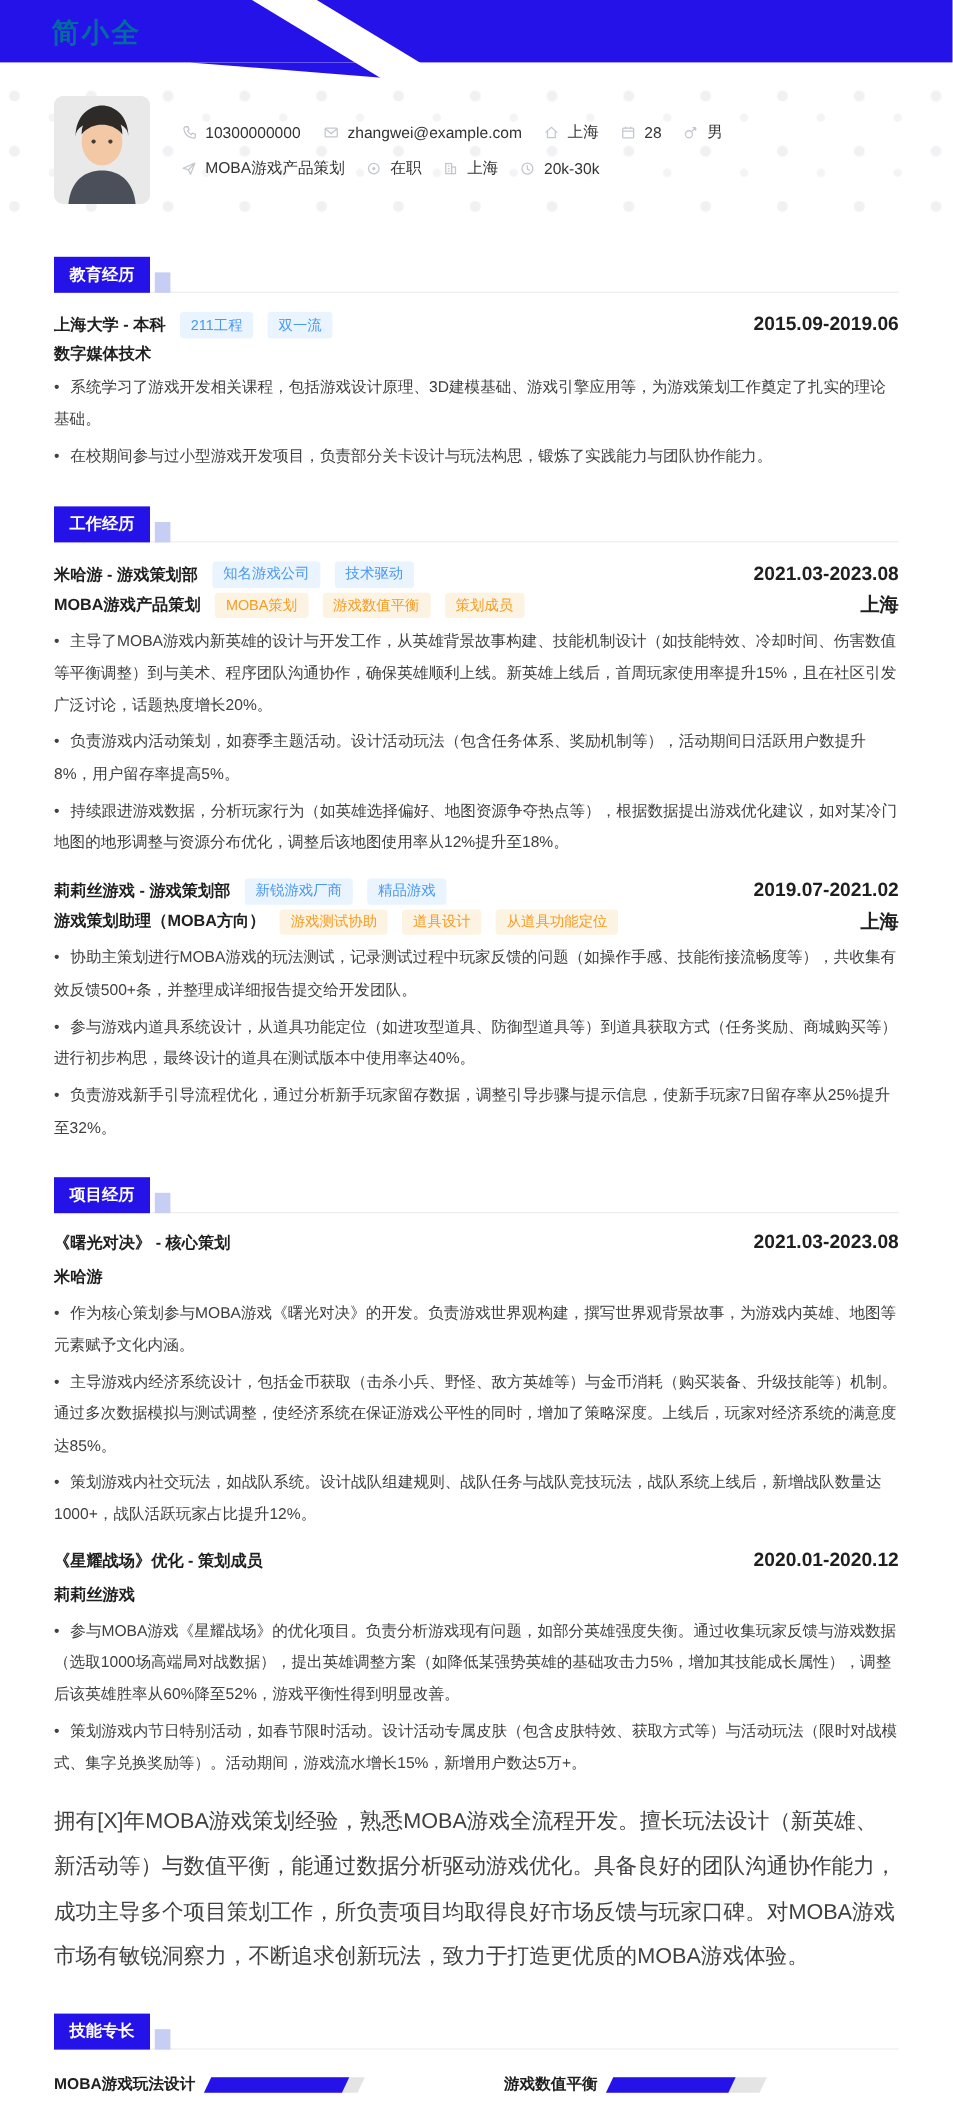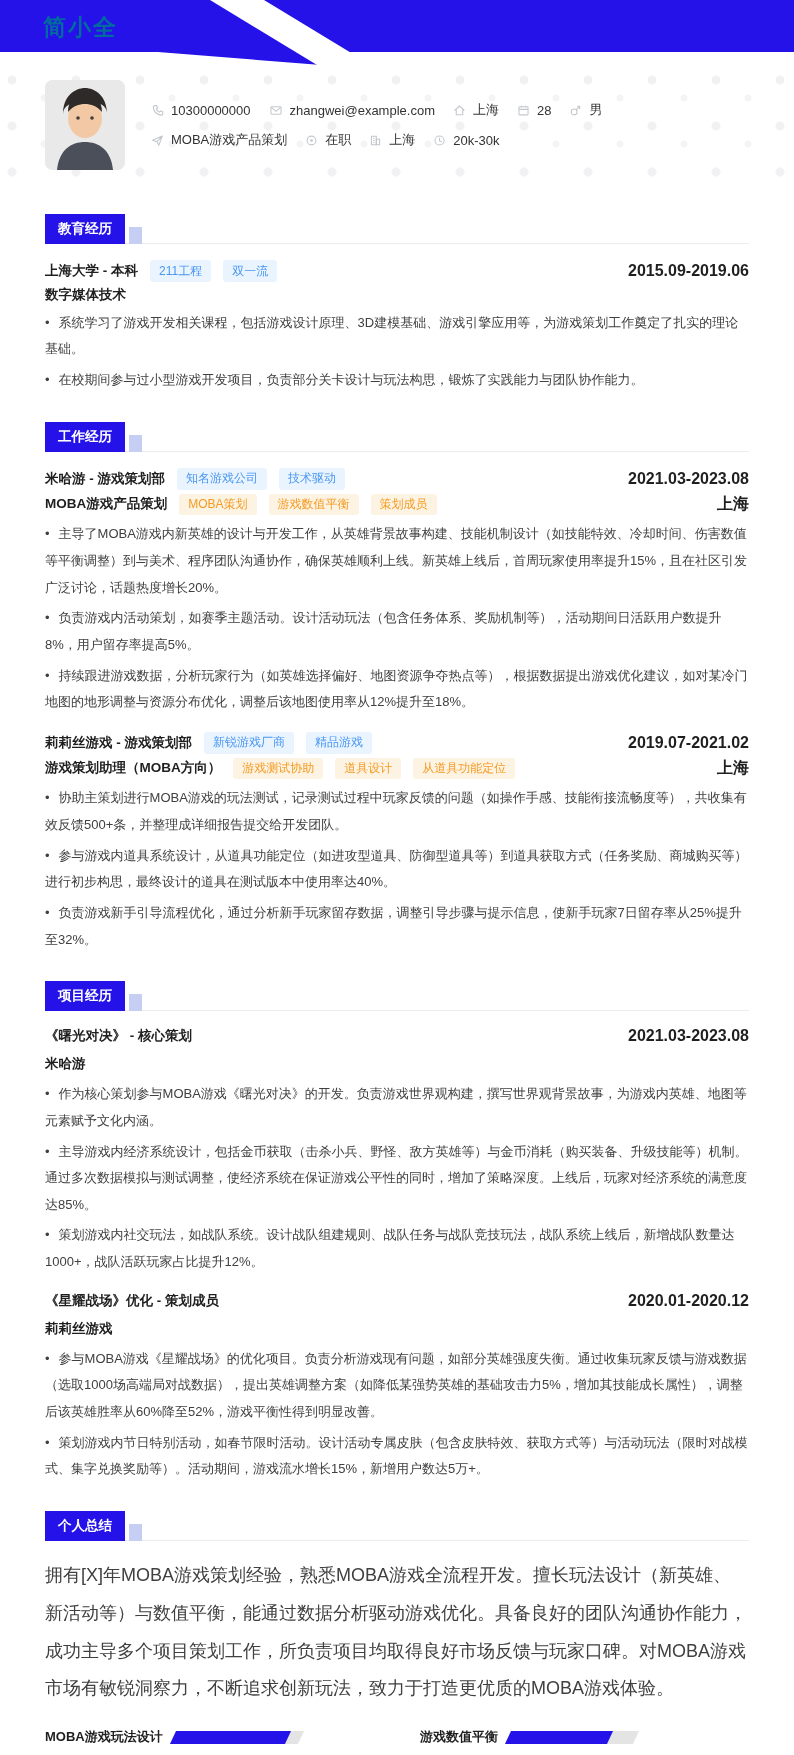--- a/index.html
+++ b/index.html
@@ -262,28 +262,28 @@
           <span class="entry-date">2020.01-2020.12</span>
         </div>
         <div class="entry-company">莉莉丝游戏</div>
         <p class="bullet"><span class="dot">•</span><span>参与MOBA游戏《星耀战场》的优化项目。负责分析游戏现有问题，如部分英雄强度失衡。通过收集玩家反馈与游戏数据（选取1000场高端局对战数据），提出英雄调整方案（如降低某强势英雄的基础攻击力5%，增加其技能成长属性），调整后该英雄胜率从60%降至52%，游戏平衡性得到明显改善。</span></p>
         <p class="bullet"><span class="dot">•</span><span>策划游戏内节日特别活动，如春节限时活动。设计活动专属皮肤（包含皮肤特效、获取方式等）与活动玩法（限时对战模式、集字兑换奖励等）。活动期间，游戏流水增长15%，新增用户数达5万+。</span></p>
       </div>
     </div>
 </section>
 
 <section class="section">
-  <div class="sec-head">
-    <span class="sec-badge">个人总结</span>
-    <span class="sec-fold"></span>
-  </div>
   <p class="summary-text">拥有[X]年MOBA游戏策划经验，熟悉MOBA游戏全流程开发。擅长玩法设计（新英雄、新活动等）与数值平衡，能通过数据分析驱动游戏优化。具备良好的团队沟通协作能力，成功主导多个项目策划工作，所负责项目均取得良好市场反馈与玩家口碑。对MOBA游戏市场有敏锐洞察力，不断追求创新玩法，致力于打造更优质的MOBA游戏体验。</p>
 </section>
 
 <section class="section">
+  <div class="sec-head">
+    <span class="sec-badge">技能专长</span>
+    <span class="sec-fold"></span>
+  </div>
   <div class="skills-grid" id="skills-grid">
       <div class="skill">
         <span class="skill-name">MOBA游戏玩法设计</span>
         <div class="skill-bar">
           <div class="skill-fill" style="width: 90%;"></div>
         </div>
       </div>
       <div class="skill">
         <span class="skill-name">游戏数值平衡</span>
         <div class="skill-bar">

